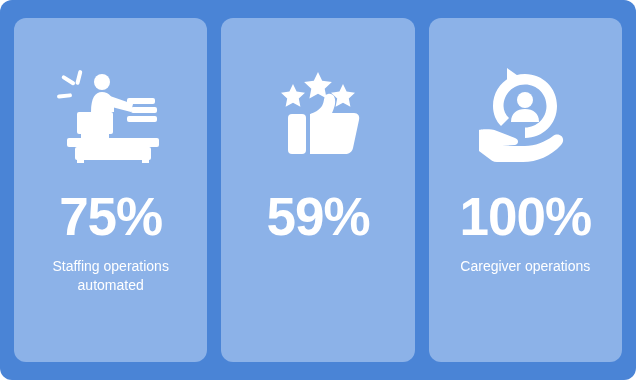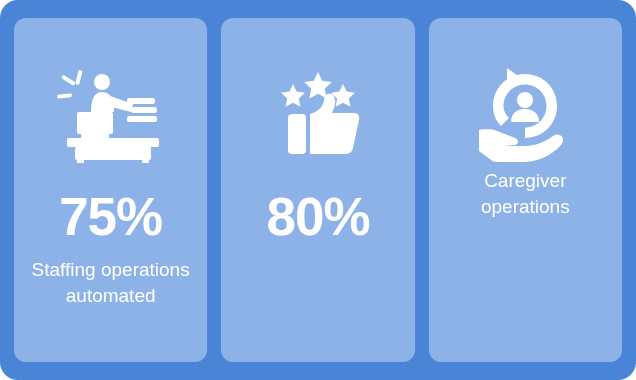--- a/index.html
+++ b/index.html
@@ -14,21 +14,21 @@
     overflow: hidden;
   }
   .panel {
     position: absolute;
     left: 0;
     top: 0;
     width: 636px;
     height: 380px;
     box-sizing: border-box;
     background: #4a84d6;
-    border-radius: 18px;
+    border-radius: 12px;
     padding: 18px 14px;
     display: flex;
     flex-direction: row;
     align-items: stretch;
     justify-content: space-between;
     gap: 14px;
   }
   .card {
     flex: 1 1 0;
     background: #8cb2e8;
@@ -51,21 +51,21 @@
     font-size: 53px;
     font-weight: bold;
     line-height: 1;
     letter-spacing: -1px;
     margin-top: 22px;
     margin-bottom: 14px;
     text-align: center;
   }
   .label {
     color: #ffffff;
-    font-size: 19px;
+    font-size: 14px;
     line-height: 1.35;
     text-align: center;
     max-width: 160px;
   }
   svg { display: block; }
 </style>
 </head>
 <body>
 
 <div class="panel">
@@ -108,34 +108,35 @@
 
         <path d="M31 16 l3.6 7.6 8.4 1.1 -6.2 5.8 1.6 8.3 -7.4 -4 -7.4 4 1.6 -8.3 -6.2 -5.8 8.4 -1.1 Z"></path>
         <path d="M56 4 l4.2 8.8 9.7 1.3 -7.2 6.7 1.9 9.6 -8.6 -4.6 -8.6 4.6 1.9 -9.6 -7.2 -6.7 9.7 -1.3 Z"></path>
         <path d="M81 16 l3.6 7.6 8.4 1.1 -6.2 5.8 1.6 8.3 -7.4 -4 -7.4 4 1.6 -8.3 -6.2 -5.8 8.4 -1.1 Z"></path>
 
         <path d="M48 46 C48 46 56 44 60 38 C63 33 61 27 66 26 C71 25 74 29 73 36 C72.4 40 70 45 70 45 L92 45 C96 45 98 48 97 52 L91 80 C90 84 87 86 83 86 L48 86 Z"></path>
 
         <rect x="26" y="46" width="18" height="40" rx="4"></rect>
       </svg>
     </div>
-    <div class="stat">80%</div>
+    <div class="stat">59%</div>
   </div>
 
   <div class="card">
     <div class="icon-wrap">
       <svg width="112" height="96" viewBox="0 0 112 96" fill="#ffffff" aria-hidden="true">
 
         <path d="M56 6 C38 6 24 20 24 38 C24 46 27 53 32 58 L40 50 C36.6 46.8 34.5 42.6 34.5 38 C34.5 26 44 16.5 56 16.5 C68 16.5 77.5 26 77.5 38 C77.5 50 68 59.5 56 59.5 L56 70 C74 70 88 56 88 38 C88 20 74 6 56 6 Z"></path>
 
         <path d="M38 0 L52 10 L38 20 Z"></path>
 
         <circle cx="56" cy="32" r="8"></circle>
 
         <path d="M42 54 C42 45 48 41 56 41 C64 41 70 45 70 54 Z"></path>
 
         <path d="M10 62 C10 62 20 60 28 63 L46 70 C50 71.5 50 76 46 77 L33 78 L56 78 C66 78 76 74 84 68 C90 63.5 98 70 92 77 C82 88 68 94 54 94 L28 94 C24 94 22 92 18 89 L10 83 Z"></path>
       </svg>
     </div>
+    <div class="stat">100%</div>
     <div class="label">Caregiver operations</div>
   </div>
 
 </div>
 
 </body></html>

